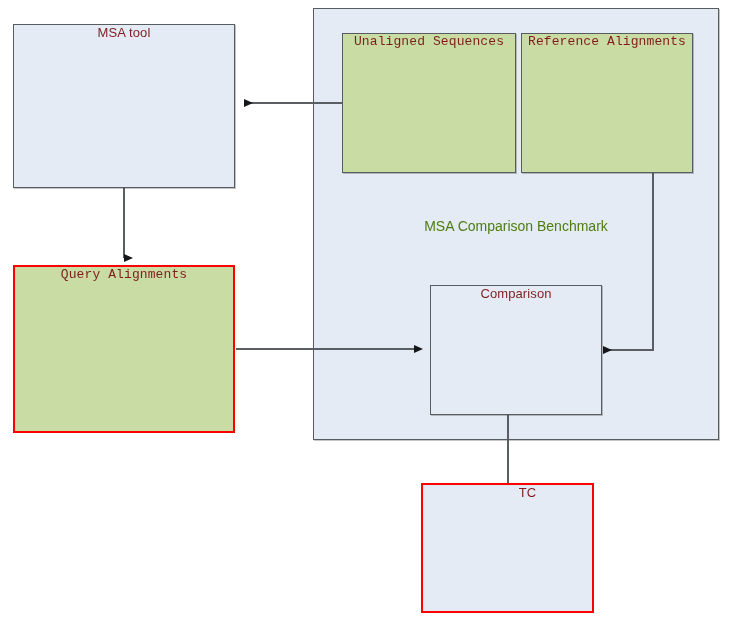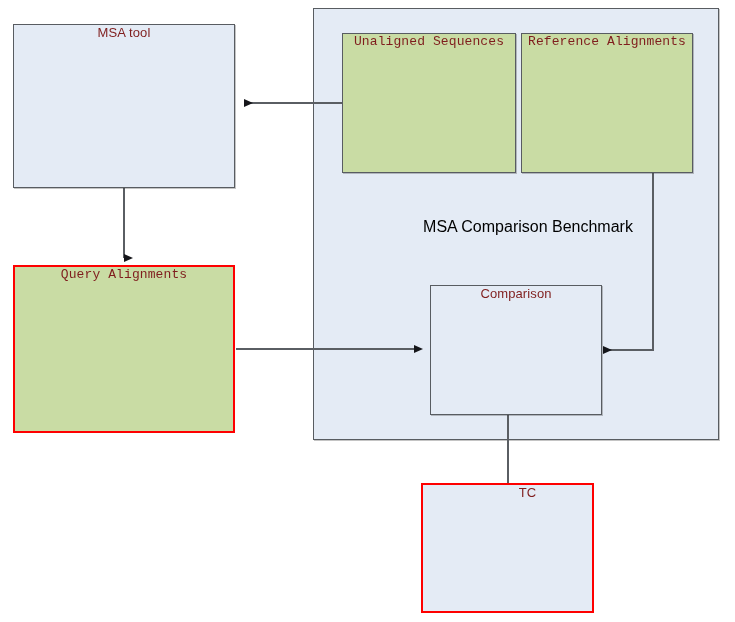--- a/index.html
+++ b/index.html
@@ -31,24 +31,23 @@
   .fill-green { background: #c9dca4; font-family: Liberation Mono, monospace; }
   .border-grey {
     border: 1.6px solid #585c61;
     box-shadow: 1px 1px 0 rgba(60,60,60,0.30);
   }
   .border-red {
     border: 2px solid #fe0000;
   }
   .container-label {
     position: absolute;
-    font-size: 16px;
-    color: #000000;
+    font-size: 14px;
+    color: #4d7c0f;
     white-space: nowrap;
-    padding-left: 12px;
   }
   
   #edges {
     position: absolute;
     left: 0;
     top: 0;
     width: 735px;
     height: 622px;
     pointer-events: none;
   }

